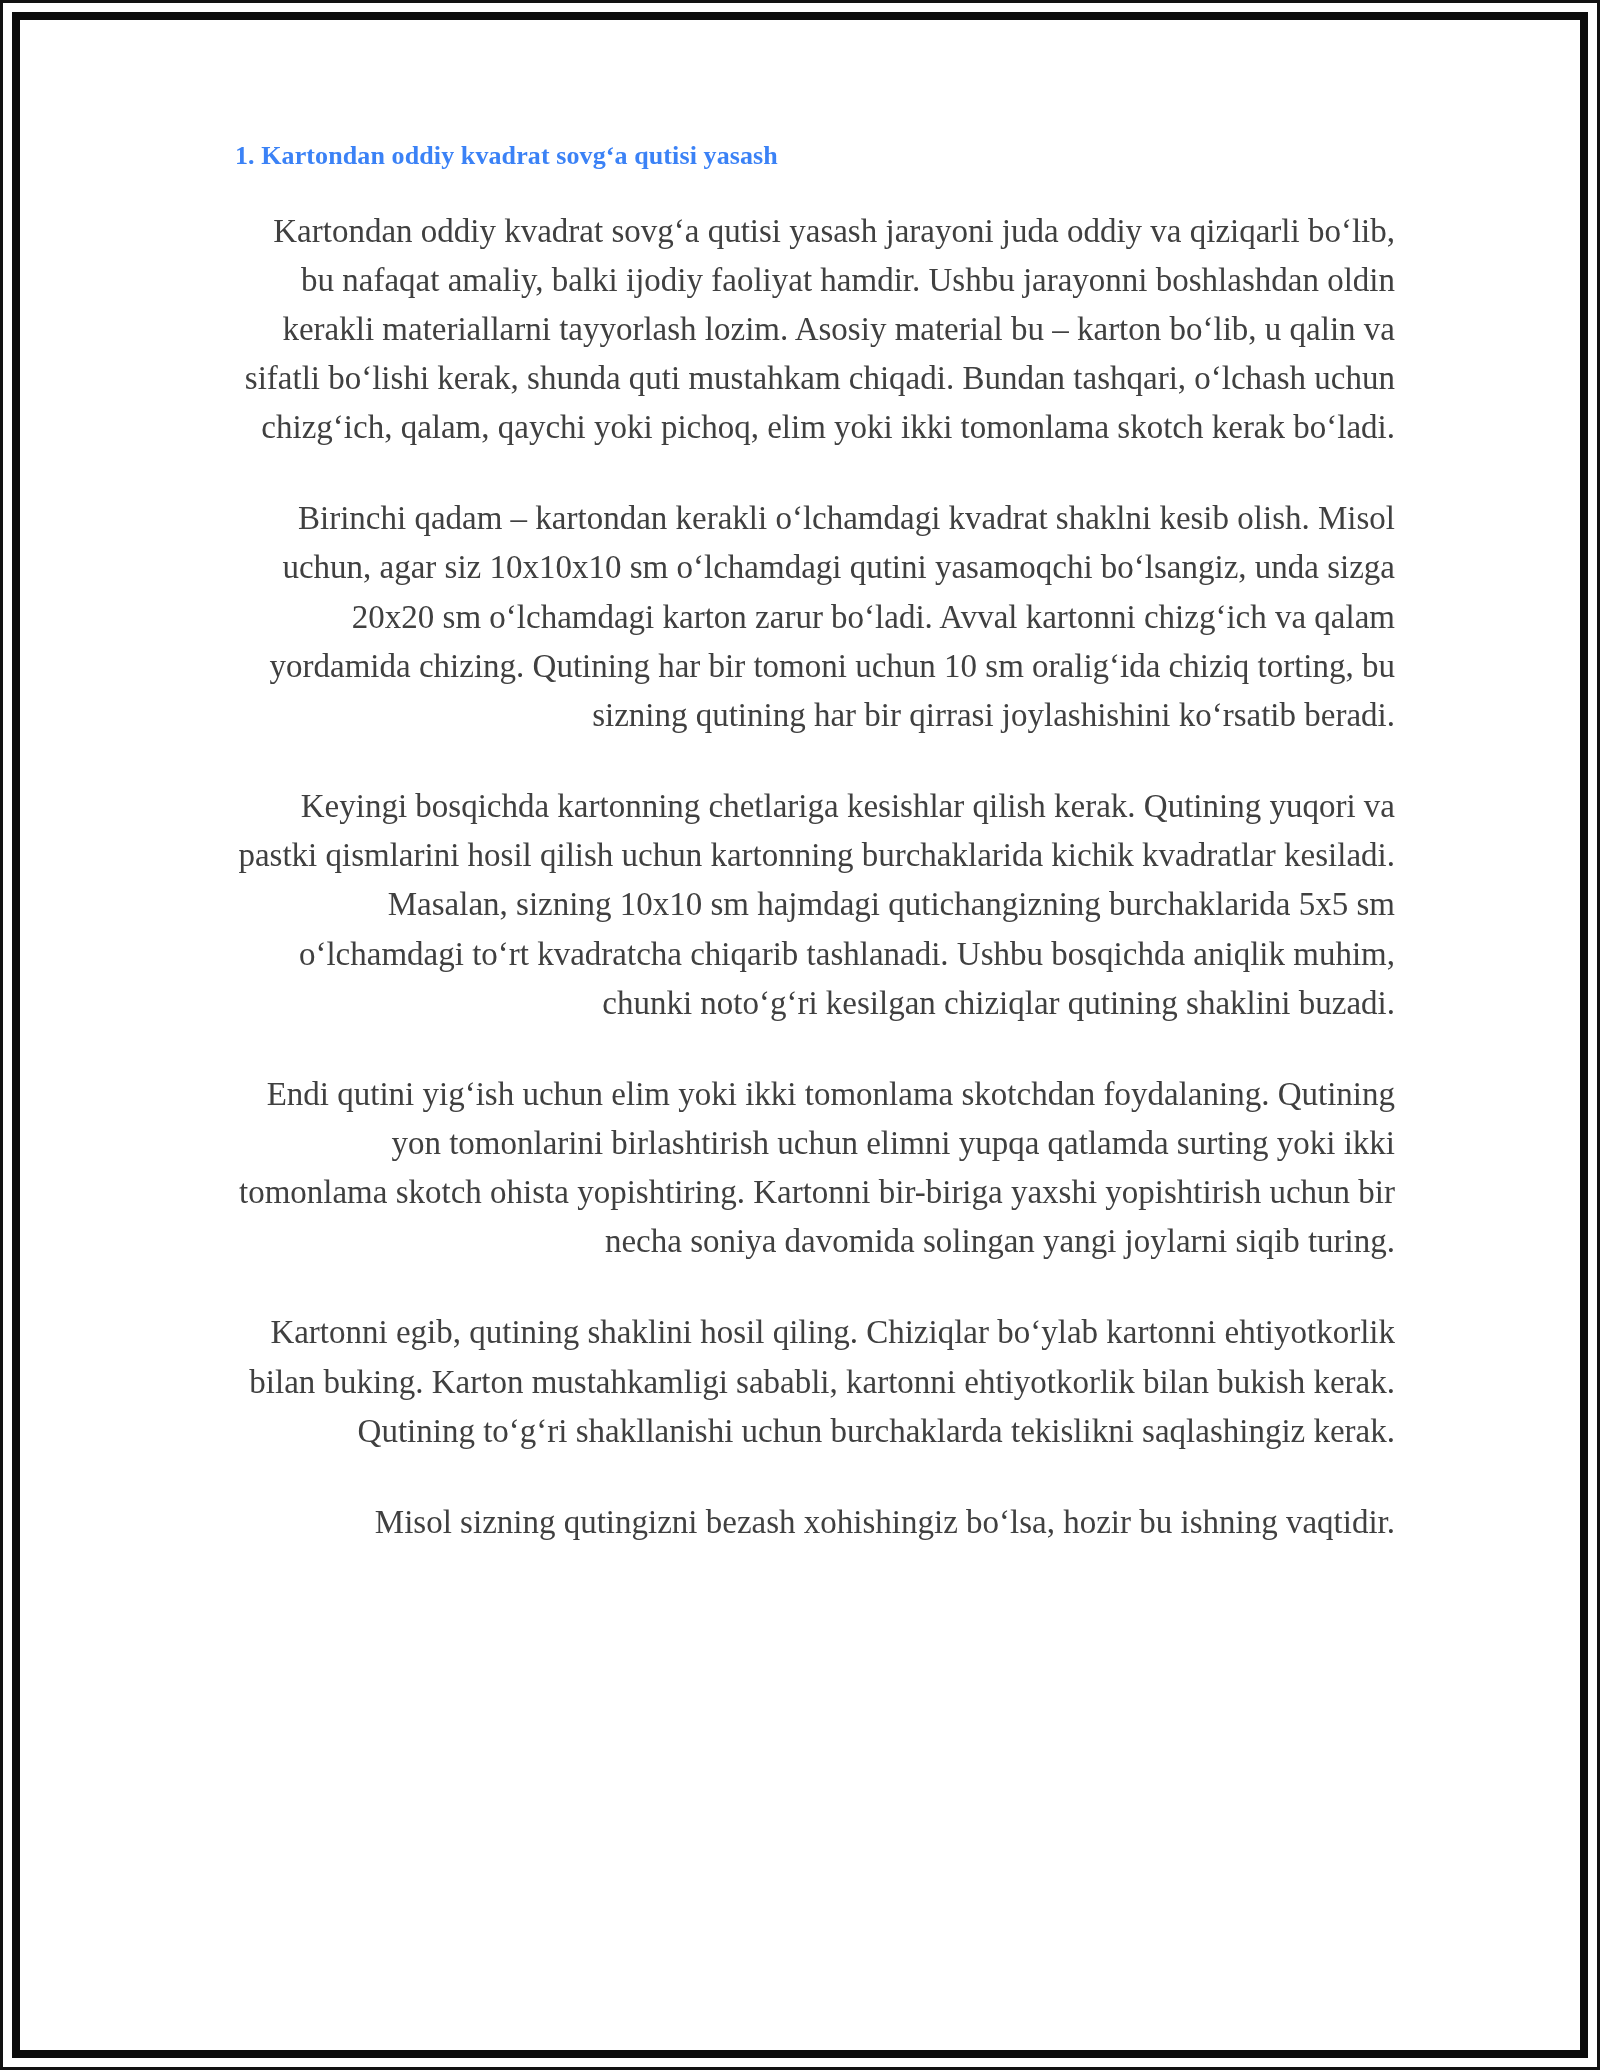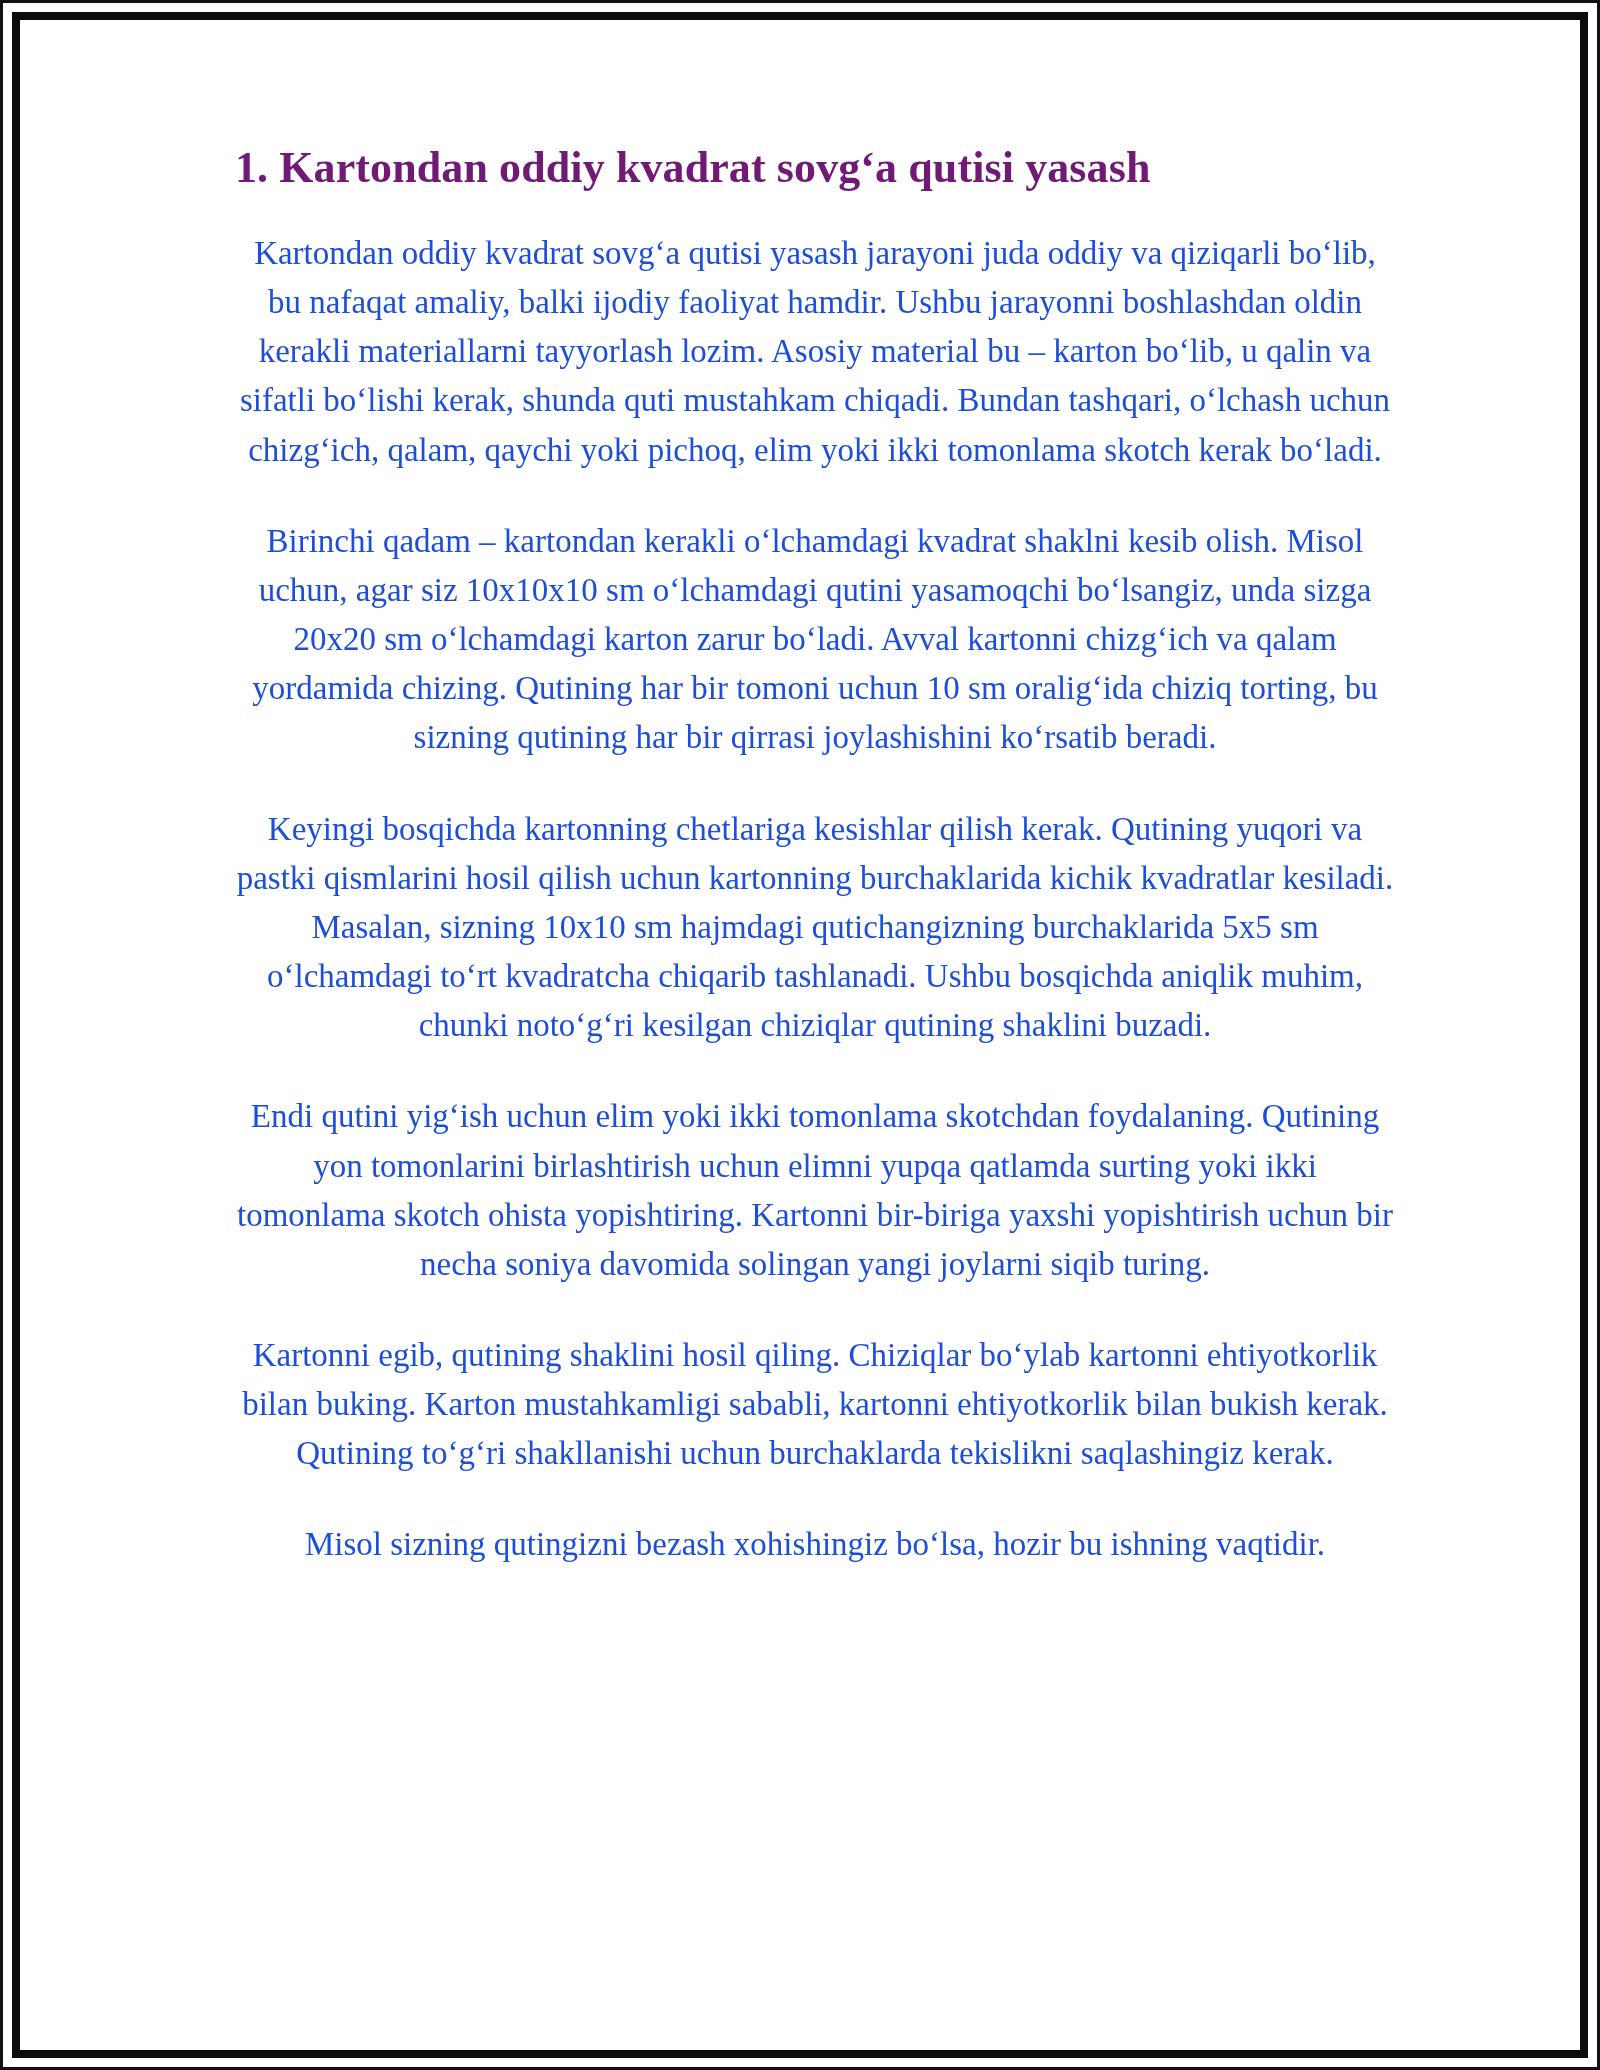--- a/index.html
+++ b/index.html
@@ -38,33 +38,33 @@
     box-sizing: border-box;
     overflow: hidden;
   }
   .doc-body {
     position: absolute;
     left: 207px;
     top: 112px;
     width: 1160px;
   }
   .doc-heading {
-    font-size: 44px;
+    font-size: 26px;
     font-weight: 700;
     line-height: 1.25;
-    color: #701a75;
+    color: #3b82f6;
     margin: 0 0 34px 0;
     letter-spacing: 0.1px;
   }
   .doc-paragraph {
     font-size: 33px;
     line-height: 1.49;
-    color: #1d4ed8;
+    color: #404040;
     margin: 4px 0 42px 0;
-    text-align: center;
+    text-align: right;
     white-space: normal;
   }
   .doc-paragraph:last-child {
     margin-bottom: 0;
   }
 </style>
 </head>
 <body>
 
 <div class="page-frame">

